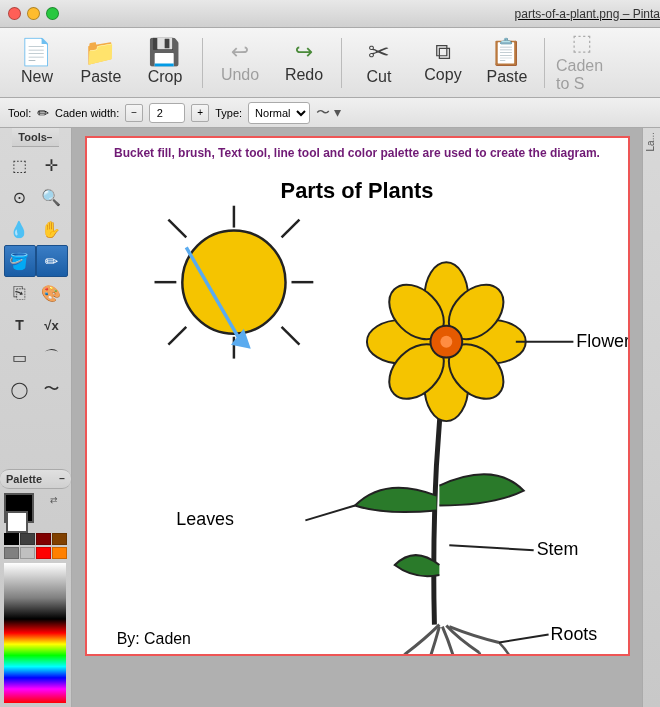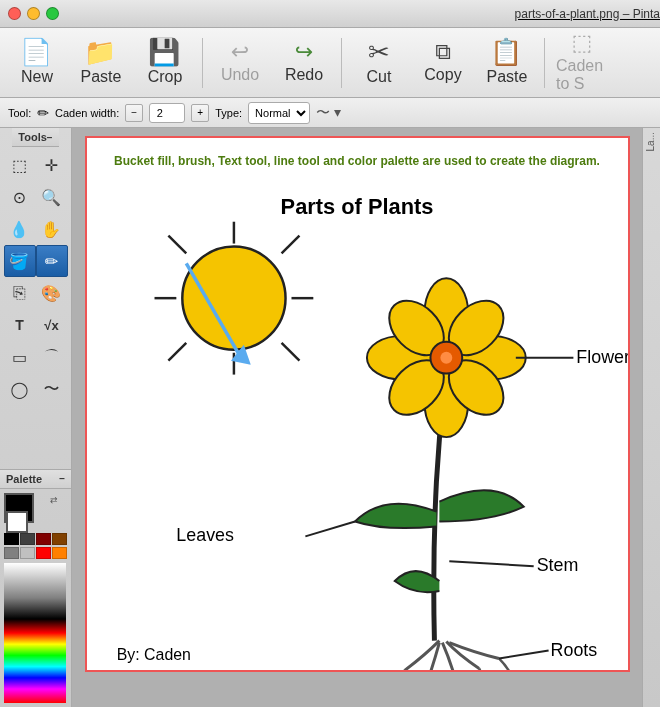--- a/index.html
+++ b/index.html
@@ -165,20 +165,21 @@
     .palette-header {
       background: linear-gradient(to bottom, #e0e0e0, #d0d0d0);
       border-top: 1px solid #aaa;
       border-bottom: 1px solid #aaa;
       padding: 3px 6px;
       font-size: 11px;
       font-weight: 600;
       color: #333;
       display: flex;
       justify-content: space-between;
+      border-radius: 9px;
     }
     .palette-colors {
       display: flex;
       flex-direction: column;
       padding: 4px;
       gap: 2px;
     }
     .color-swatches-main {
       display: flex;
       gap: 2px;
@@ -246,24 +247,24 @@
       border: 2px solid #e55;
       width: 545px;
       margin: 0 auto;
       position: relative;
       overflow: hidden;
     }
 
     
     .annotation-text {
       text-align: center;
-      color: #4d7c0f;
+      color: #701a75;
       font-size: 12px;
       font-weight: 600;
-      padding: 14px 10px;
+      padding: 6px 10px;
       line-height: 1.5;
     }
 
     
     .plant-svg {
       display: block;
       width: 100%;
     }
   </style>
 </head>

